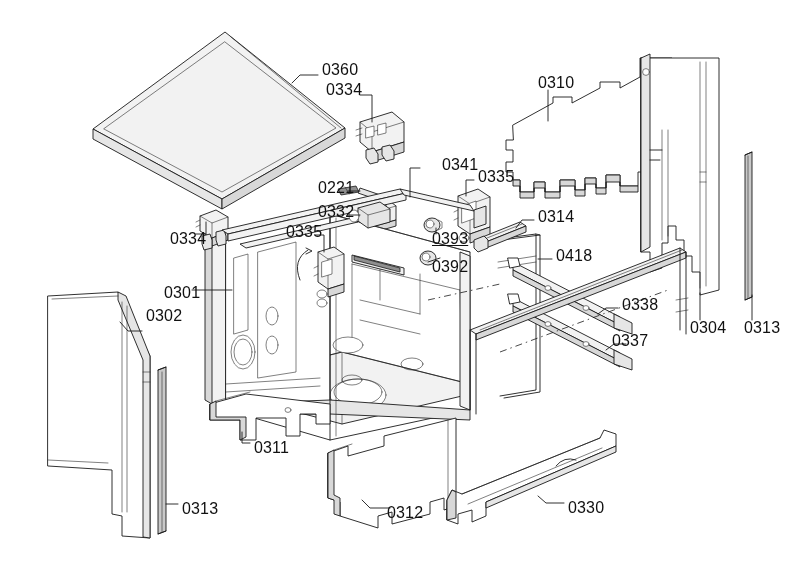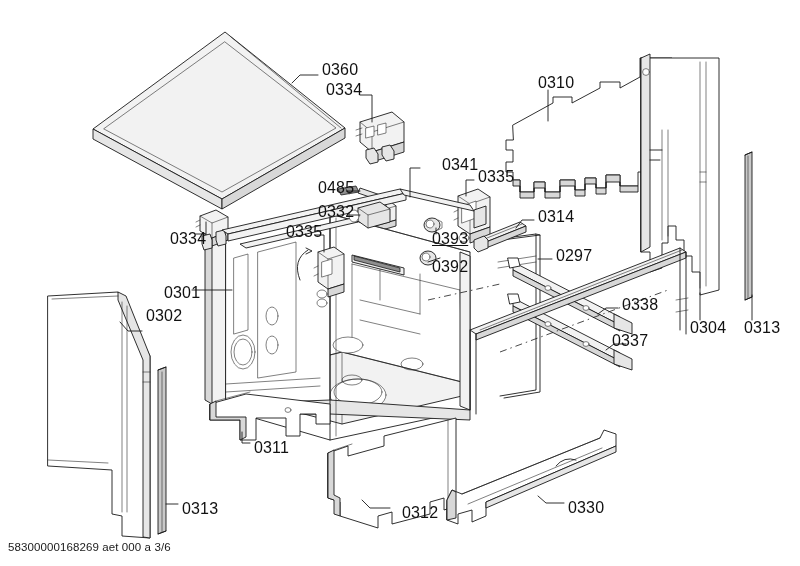--- a/index.html
+++ b/index.html
@@ -339,38 +339,37 @@
         <polyline class="leader" points="626,344 614,344 606,350"></polyline>
         <polyline class="leader" points="700,320 700,293"></polyline>
         <polyline class="leader" points="752,320 752,295"></polyline>
       </g>
 
   </svg>
 
   <div id="labels">
       <div class="callout-label" style="left: 322px; top: 61px;">0360</div>
       <div class="callout-label" style="left: 326px; top: 81px;">0334</div>
-      <div class="callout-label" style="left: 318px; top: 179px;">0485</div>
+      <div class="callout-label" style="left: 318px; top: 179px;">0221</div>
       <div class="callout-label" style="left: 318px; top: 203px;">0332</div>
       <div class="callout-label" style="left: 424px; top: 156px; margin-left: 18px;">0341</div>
       <div class="callout-label" style="left: 478px; top: 168px;">0335</div>
       <div class="callout-label" style="left: 432px; top: 230px; text-decoration: underline;">0393</div>
       <div class="callout-label" style="left: 432px; top: 258px;">0392</div>
       <div class="callout-label" style="left: 170px; top: 230px;">0334</div>
       <div class="callout-label" style="left: 286px; top: 223px;">0335</div>
       <div class="callout-label" style="left: 164px; top: 276px; margin-top: 8px;">0301</div>
       <div class="callout-label" style="left: 146px; top: 307px;">0302</div>
       <div class="callout-label" style="left: 182px; top: 500px;">0313</div>
       <div class="callout-label" style="left: 254px; top: 439px;">0311</div>
-      <div class="callout-label" style="left: 394px; top: 504px; padding-left: 8px;">0312</div>
+      <div class="callout-label" style="left: 379px; top: 504px; padding-left: 8px;">0312</div>
       <div class="callout-label" style="left: 568px; top: 499px;">0330</div>
       <div class="callout-label" style="left: 538px; top: 74px;">0310</div>
       <div class="callout-label" style="left: 538px; top: 208px;">0314</div>
-      <div class="callout-label" style="left: 556px; top: 247px;">0297</div>
+      <div class="callout-label" style="left: 556px; top: 247px;">0418</div>
       <div class="callout-label" style="left: 622px; top: 296px;">0338</div>
       <div class="callout-label" style="left: 612px; top: 332px;">0337</div>
       <div class="callout-label" style="left: 690px; top: 319px;">0304</div>
       <div class="callout-label" style="left: 744px; top: 319px;">0313</div>
     </div>
 
-  <div id="footer-text">58300000168269 aet 000 a 3/6</div>
 
 </div>
 
 </body></html>

